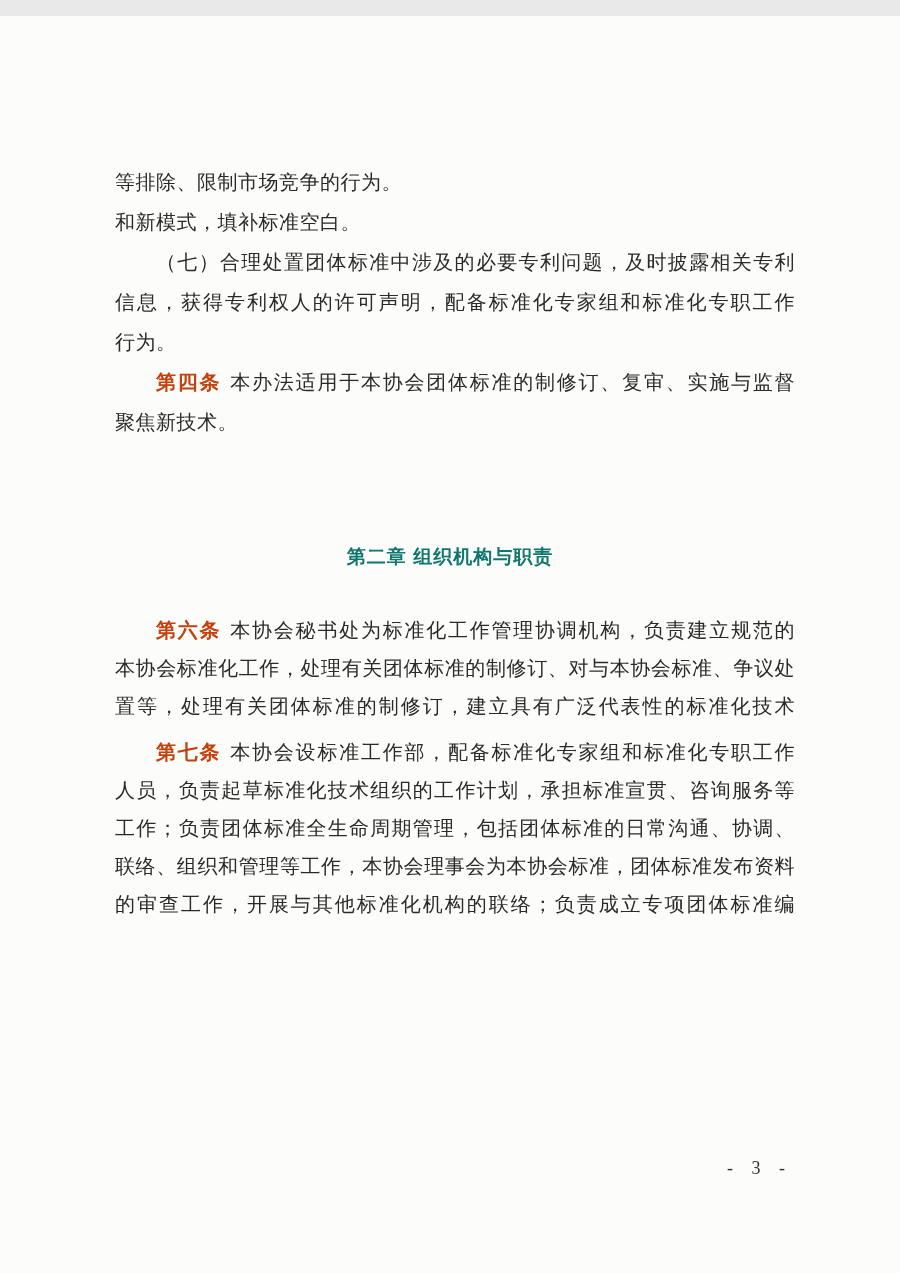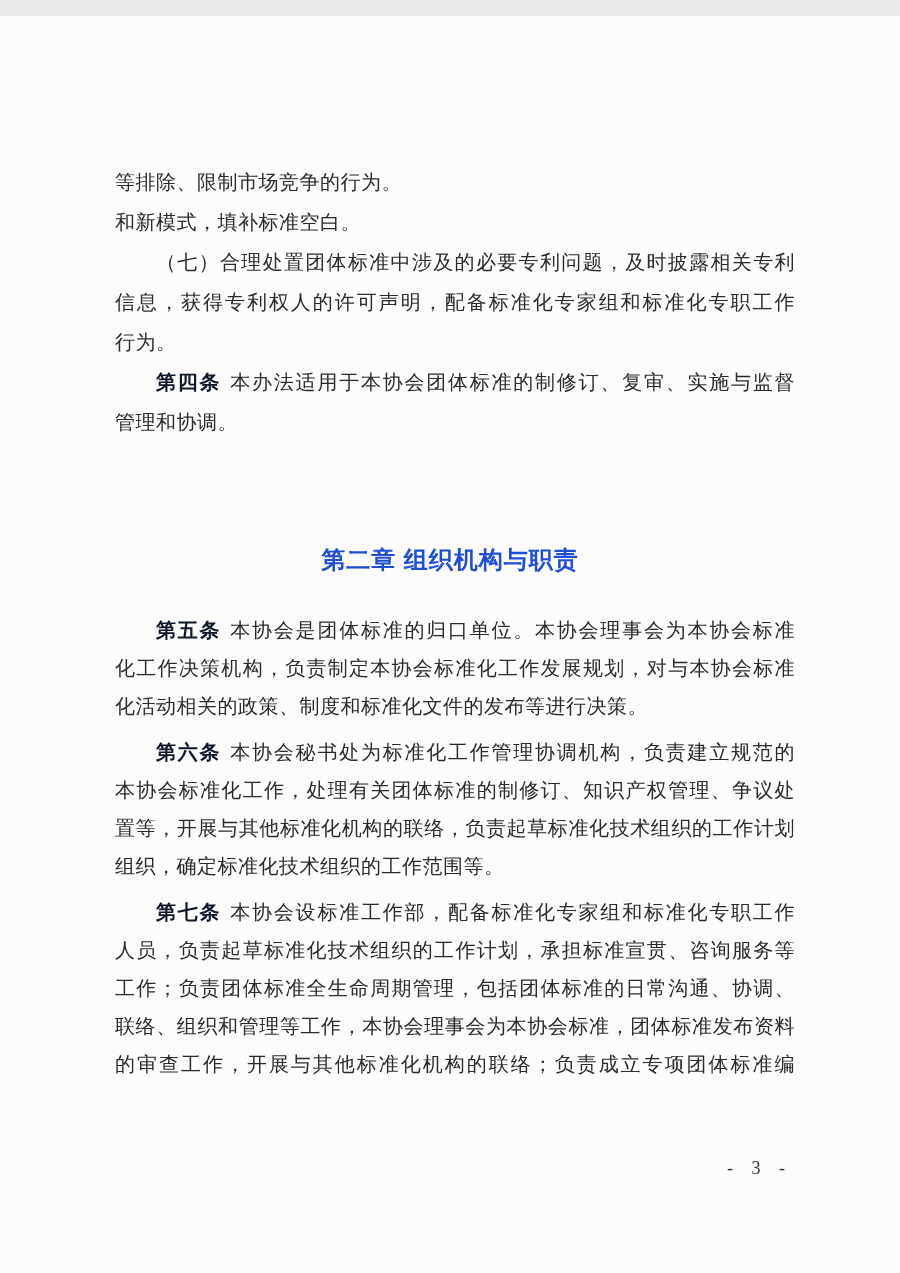--- a/index.html
+++ b/index.html
@@ -36,33 +36,33 @@
   .line.ind { padding-left: 41px; }
   .line.j {
     text-align: justify;
     text-align-last: justify;
     text-justify: inter-character;
   }
   .lead {
     font-family: "Liberation Sans", "DejaVu Sans", sans-serif;
     font-weight: 700;
     margin-right: 9px;
-    color: #0f172a;
+    color: #c2410c;
   }
   .chapter-heading {
     position: absolute;
     top: 528px;
     left: 0;
     width: 100%;
     text-align: center;
     font-family: "Liberation Sans", "DejaVu Sans", sans-serif;
     font-weight: 700;
-    font-size: 24px;
+    font-size: 19px;
     letter-spacing: 1px;
-    color: #1d4ed8;
+    color: #0f766e;
   }
   .page-number {
     position: absolute;
     top: 1142px;
     right: 108px;
     font-size: 18px;
     letter-spacing: 7px;
     color: #333;
     font-family: "Liberation Serif", "DejaVu Serif", serif;
   }
@@ -79,37 +79,31 @@
       <div class="para">
         <div class="line">和新模式，填补标准空白。</div>
       </div>
       <div class="para">
         <div class="line j ind">（七）合理处置团体标准中涉及的必要专利问题，及时披露相关专利</div>
         <div class="line j">信息，获得专利权人的许可声明，配备标准化专家组和标准化专职工作</div>
         <div class="line">行为。</div>
       </div>
       <div class="para">
         <div class="line j ind"><span class="lead">第四条</span>本办法适用于本协会团体标准的制修订、复审、实施与监督</div>
-        <div class="line">管理和协调。</div>
+        <div class="line">聚焦新技术。</div>
       </div>
     </div>
 
   <div class="chapter-heading">第二章 组织机构与职责</div>
 
   <div class="textblock textblock-bottom" id="textblock-bottom">
       <div class="para">
-        <div class="line j ind"><span class="lead">第五条</span>本协会是团体标准的归口单位。本协会理事会为本协会标准</div>
-        <div class="line j">化工作决策机构，负责制定本协会标准化工作发展规划，对与本协会标准</div>
-        <div class="line">化活动相关的政策、制度和标准化文件的发布等进行决策。</div>
-      </div>
-      <div class="para">
         <div class="line j ind"><span class="lead">第六条</span>本协会秘书处为标准化工作管理协调机构，负责建立规范的</div>
-        <div class="line j">本协会标准化工作，处理有关团体标准的制修订、知识产权管理、争议处</div>
-        <div class="line j">置等，开展与其他标准化机构的联络，负责起草标准化技术组织的工作计划</div>
-        <div class="line">组织，确定标准化技术组织的工作范围等。</div>
+        <div class="line j">本协会标准化工作，处理有关团体标准的制修订、对与本协会标准、争议处</div>
+        <div class="line j">置等，处理有关团体标准的制修订，建立具有广泛代表性的标准化技术</div>
       </div>
       <div class="para">
         <div class="line j ind"><span class="lead">第七条</span>本协会设标准工作部，配备标准化专家组和标准化专职工作</div>
         <div class="line j">人员，负责起草标准化技术组织的工作计划，承担标准宣贯、咨询服务等</div>
         <div class="line j">工作；负责团体标准全生命周期管理，包括团体标准的日常沟通、协调、</div>
         <div class="line j">联络、组织和管理等工作，本协会理事会为本协会标准，团体标准发布资料</div>
         <div class="line j">的审查工作，开展与其他标准化机构的联络；负责成立专项团体标准编</div>
       </div>
     </div>
 

